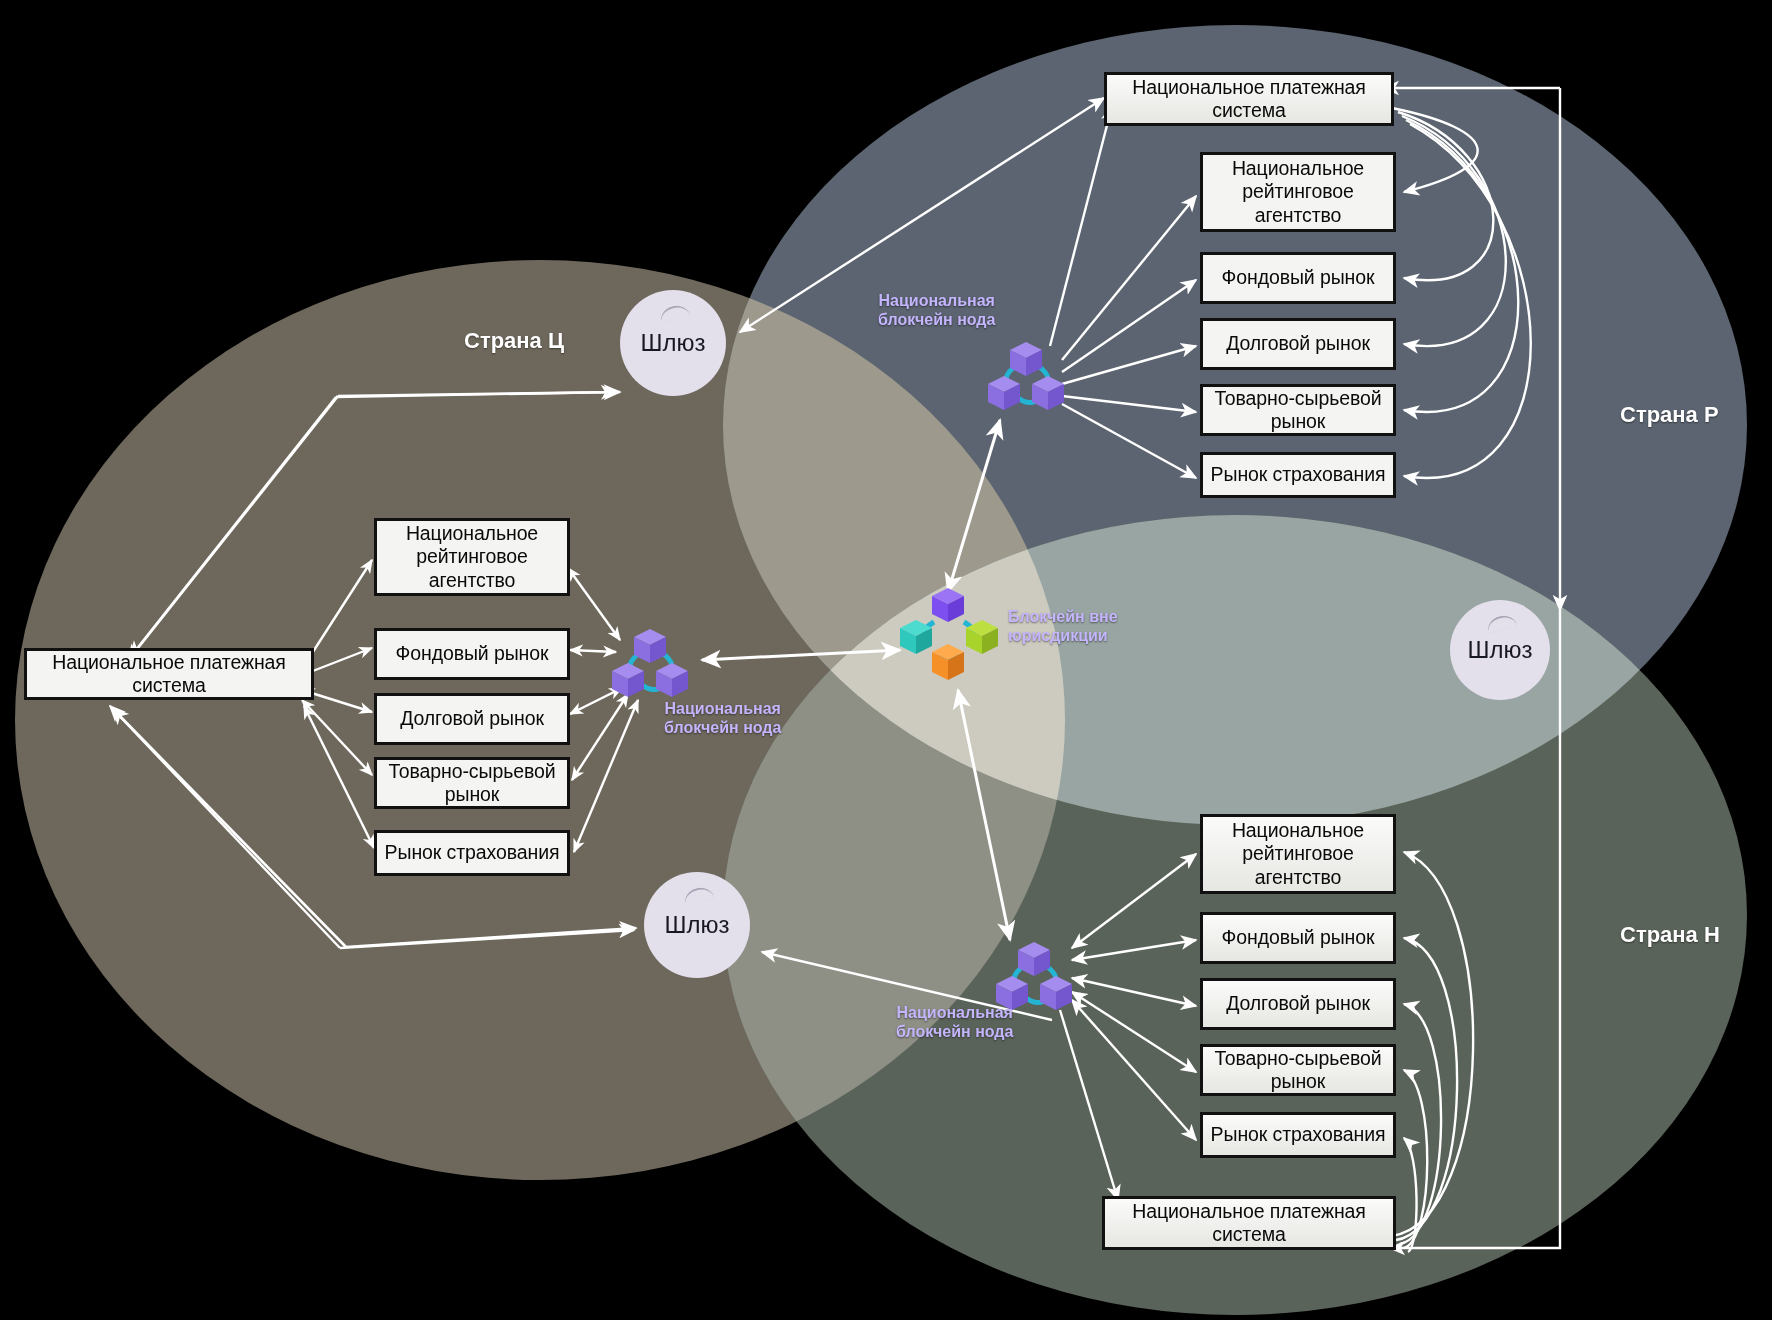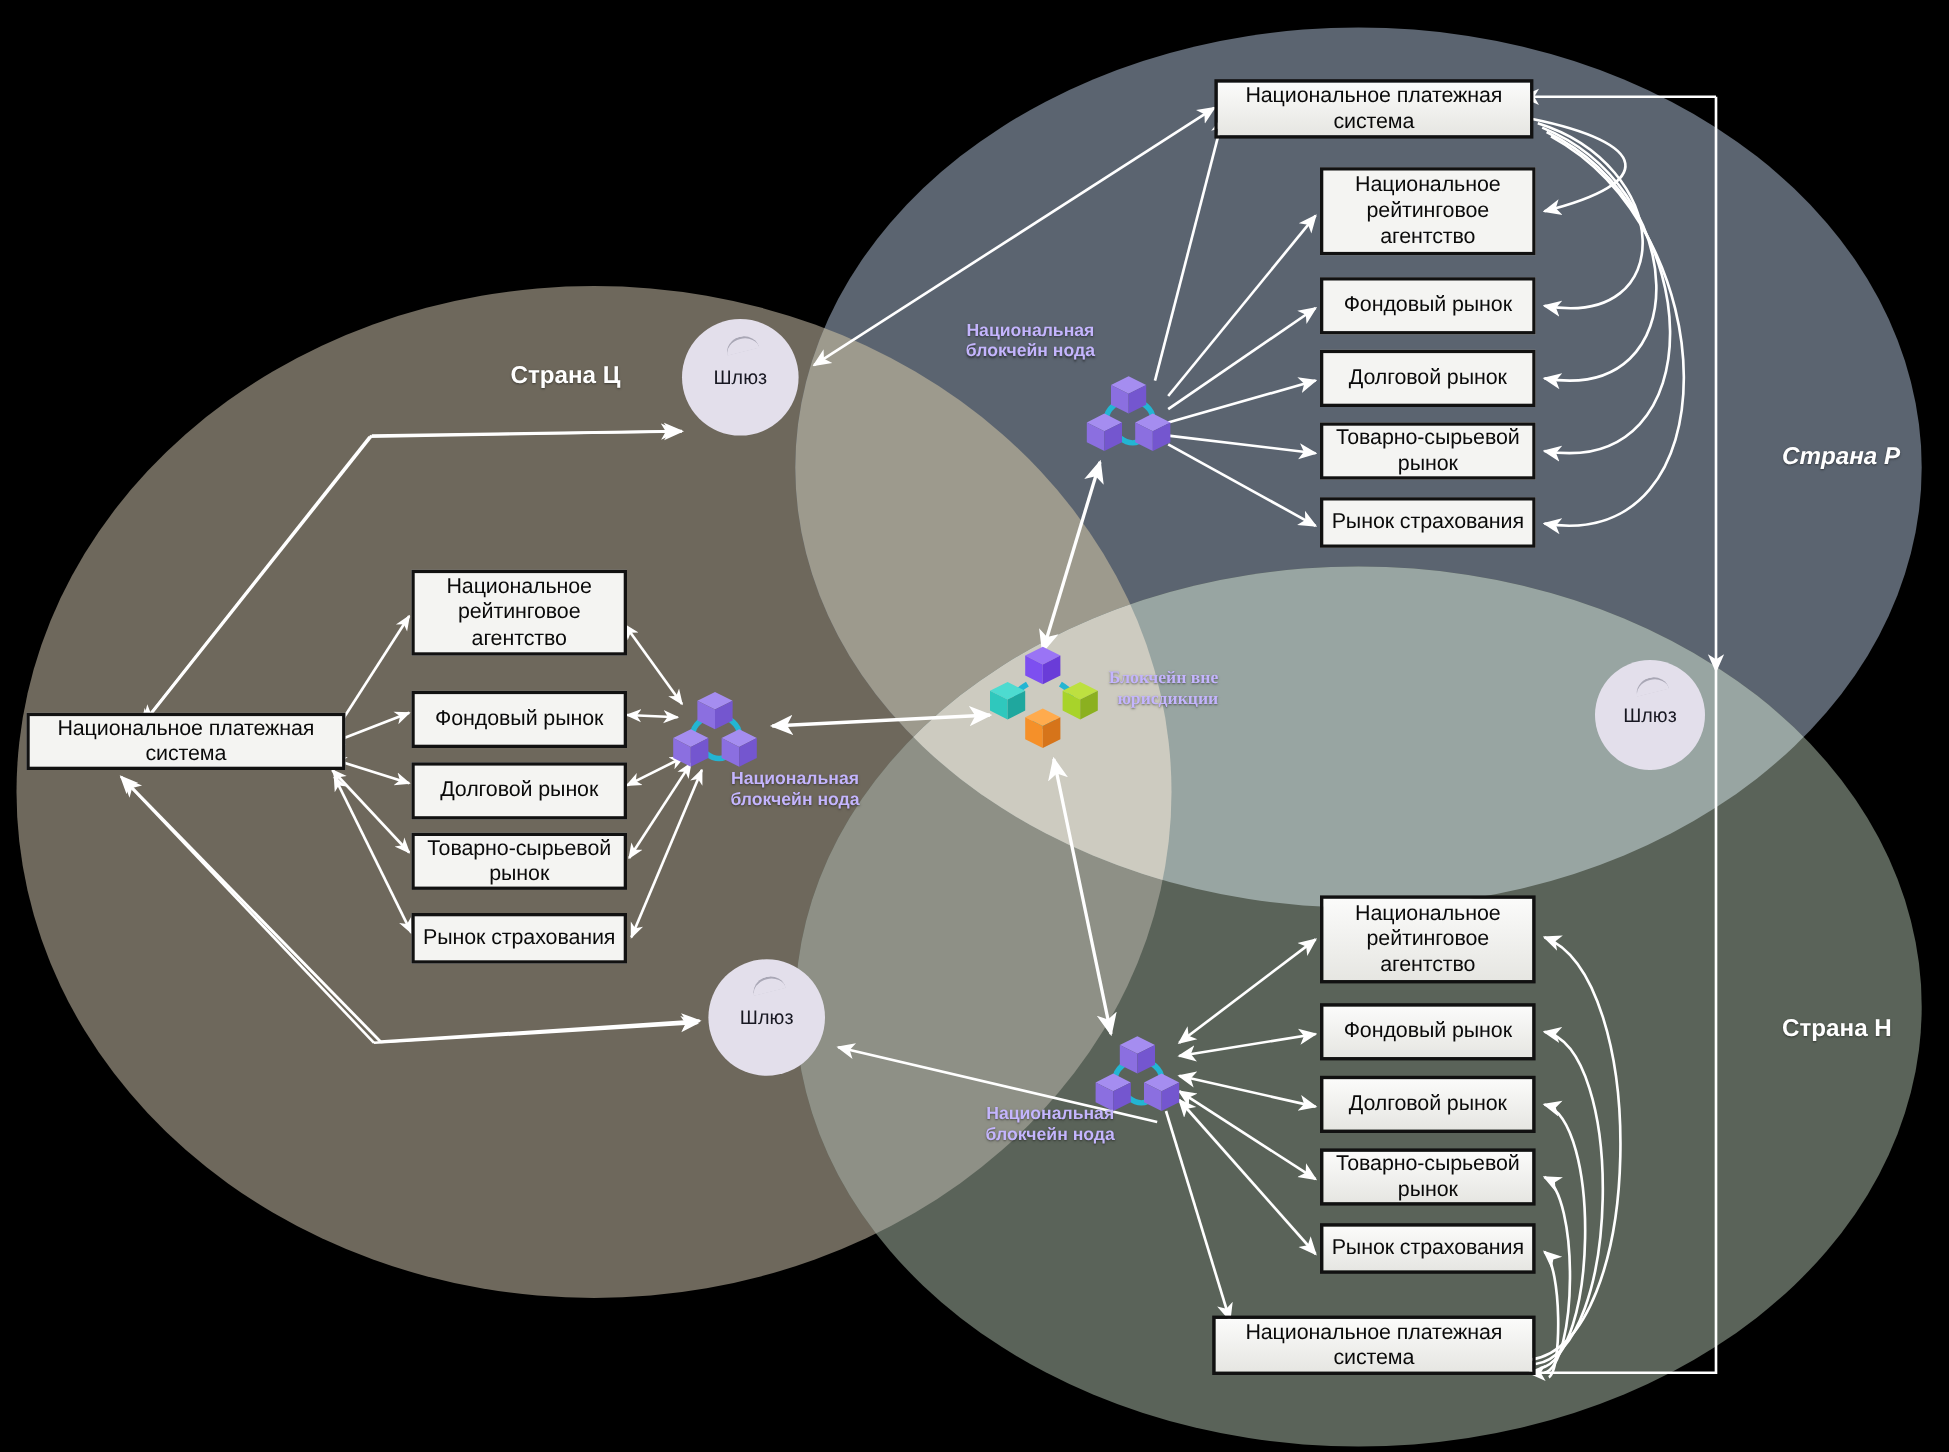--- a/index.html
+++ b/index.html
@@ -39,21 +39,21 @@
   }
   .box.grad { background: linear-gradient(180deg,#fbfbfa 0%, #e6e6e2 100%); }
   .gw {
     position: absolute;
     border-radius: 50%;
     background: #e3dfeb;
     display: flex;
     align-items: center;
     justify-content: center;
     color: #181822;
-    font-size: 18px;
+    font-size: 24px;
     z-index: 40;
   }
   .gw::after {
     content: "";
     position: absolute;
     width: 30px; height: 12px;
     border-top: 2px solid #7a7a8a;
     border-radius: 50% 50% 0 0 / 100% 100% 0 0;
     top: 16px; left: 50%;
     transform: translateX(-46%) rotate(-14deg);
@@ -72,21 +72,21 @@
     position: absolute;
     color: #c4b5fd;
     font-size: 16px;
     font-weight: bold;
     line-height: 1.18;
     z-index: 45;
     text-align: center;
     text-shadow: 0 1px 2px rgba(0,0,0,.5);
     white-space: nowrap;
   }
-  .nlabel.left { text-align: right; font-family: Liberation Serif, serif; }
+  .nlabel.left { text-align: left; }
   .nodeicon { position: absolute; z-index: 42; }
 </style>
 </head>
 <body>
 
 <div id="stage">
 
   <svg id="svgroot" viewBox="0 0 1772 1320">
     <defs>
       <marker id="ah" viewBox="0 0 10 10" refX="9" refY="5" markerWidth="7" markerHeight="7" orient="auto-start-reverse">
@@ -218,21 +218,21 @@
   <div class="clabel" style="left:464px; top:328px;">Страна Ц</div>
 
   <div class="box" style="left:24px; top:648px; width:290px; height:52px;">Национальное платежная система</div>
 
   <div class="box" style="left:374px; top:518px; width:196px; height:78px;">Национальное рейтинговое агентство</div>
   <div class="box" style="left:374px; top:628px; width:196px; height:52px;">Фондовый рынок</div>
   <div class="box" style="left:374px; top:693px; width:196px; height:52px;">Долговой рынок</div>
   <div class="box" style="left:374px; top:757px; width:196px; height:52px;">Товарно-сырьевой рынок</div>
   <div class="box" style="left:374px; top:830px; width:196px; height:46px;">Рынок страхования</div>
 
-  <div class="clabel" style="left:1620px; top:402px;font-style:italic;">Страна Р</div>
+  <div class="clabel" style="left:1620px; top:402px;">Страна Р</div>
 
   <div class="box grad" style="left:1104px; top:72px; width:290px; height:54px;">Национальное платежная система</div>
 
   <div class="box" style="left:1200px; top:152px; width:196px; height:80px;">Национальное рейтинговое агентство</div>
   <div class="box" style="left:1200px; top:252px; width:196px; height:52px;">Фондовый рынок</div>
   <div class="box" style="left:1200px; top:318px; width:196px; height:52px;">Долговой рынок</div>
   <div class="box" style="left:1200px; top:384px; width:196px; height:52px;">Товарно-сырьевой рынок</div>
   <div class="box" style="left:1200px; top:452px; width:196px; height:46px;">Рынок страхования</div>
 
   <div class="clabel" style="left:1620px; top:922px;">Страна Н</div>

